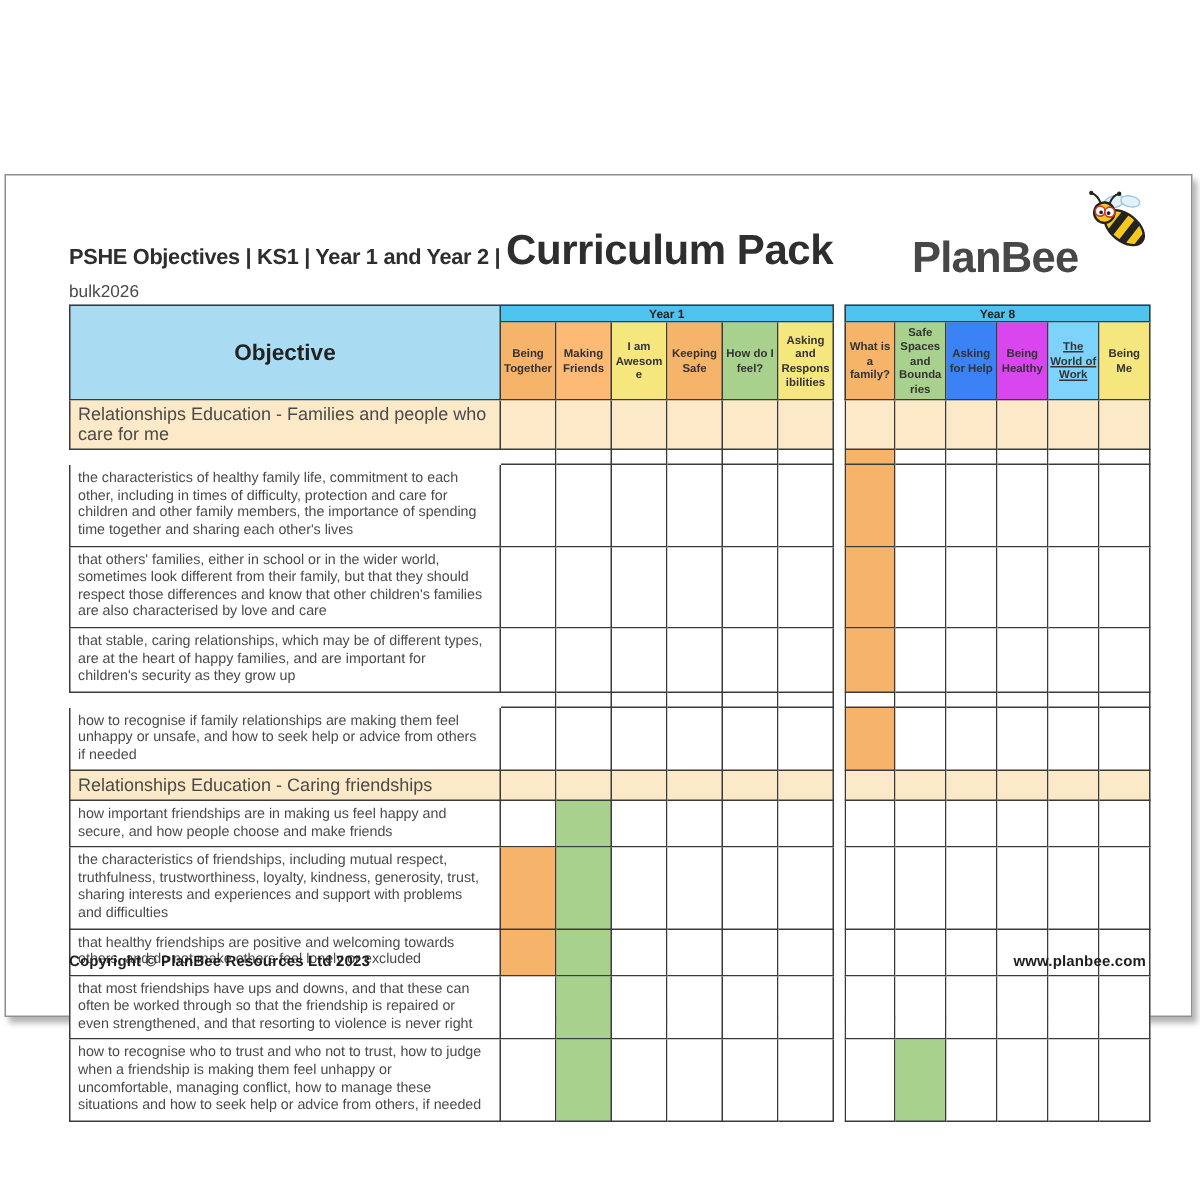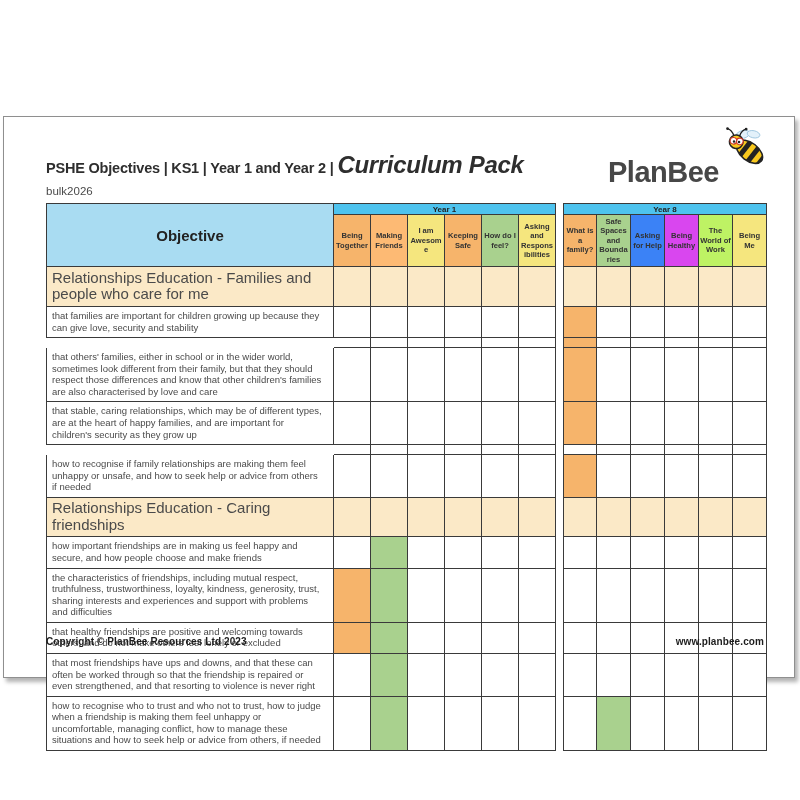--- a/index.html
+++ b/index.html
@@ -8,21 +8,21 @@
     font-family:"Liberation Sans", sans-serif;color:#454545;position:relative;
   }
   .page{
     position:absolute;left:3px;top:116px;width:790px;height:560px;
     background:#fff;border:1.5px solid #8f8f8f;
     box-shadow:3px 4px 4px rgba(0,0,0,0.30);
   }
   .doc-header{position:absolute;left:42px;top:34px;}
   .doc-title{white-space:nowrap;color:#2e2e2e;}
   .title-prefix{font-size:14.5px;font-weight:bold;letter-spacing:-0.2px;}
-  .title-main{font-size:24px;font-weight:bold;letter-spacing:-0.3px;font-style:italic;}
+  .title-main{font-size:28px;font-weight:bold;letter-spacing:-0.3px;}
   .doc-code{font-size:11.5px;color:#4a4a4a;margin-top:6px;}
   .logo{position:absolute;right:36px;top:22px;width:150px;height:50px;}
   .logo-text{
     position:absolute;left:0;bottom:0;font-size:29px;font-weight:bold;
     color:#474747;letter-spacing:-0.5px;
   }
   .bee{position:absolute;right:-12px;top:-14px;width:50px;height:44px;transform:rotate(6deg);}
 
   
   .grid{
@@ -44,21 +44,21 @@
   .band{
     display:flex;align-items:center;justify-content:center;
     font-size:8px;font-weight:bold;color:#222;height:12px;
   }
   .colhead{
     display:flex;align-items:center;justify-content:center;text-align:center;
     font-size:7.6px;font-weight:bold;color:#333;line-height:1.25;
     padding:2px 1px;word-break:break-word;min-height:26px;
   }
   .sect{
-    font-size:15px;color:#4a4a4a;padding:2.5px 5px 3px 5px;line-height:1.1;
+    font-size:12px;color:#4a4a4a;padding:2.5px 5px 3px 5px;line-height:1.1;
   }
   .obj{
     font-size:9.5px;color:#4a4a4a;padding:3px 8px 4px 5px;line-height:1.22;
   }
   .footer{
     position:absolute;left:42px;right:30px;bottom:30px;
     display:flex;justify-content:space-between;align-items:baseline;
   }
   .foot-text{font-size:10px;font-weight:bold;color:#1d1d1d;letter-spacing:0.1px;}
 </style>
@@ -110,50 +110,50 @@
       <div class="c colhead" style="grid-area: 2 / 2; background: rgb(246, 180, 107);">Being Together</div>
       <div class="c colhead" style="grid-area: 2 / 3; background: #fdba74;">Making Friends</div>
       <div class="c colhead" style="grid-area: 2 / 4; background: rgb(245, 230, 126);">I am Awesome</div>
       <div class="c colhead" style="grid-area: 2 / 5; background: rgb(246, 180, 107);">Keeping Safe</div>
       <div class="c colhead" style="grid-area: 2 / 6; background: rgb(169, 209, 142);">How do I feel?</div>
       <div class="c colhead" style="grid-area: 2 / 7; background: rgb(245, 230, 126);">Asking and Responsibilities</div>
       <div class="c colhead bl" style="grid-area: 2 / 9; background: rgb(246, 180, 107);">What is a family?</div>
       <div class="c colhead" style="grid-area: 2 / 10; background: rgb(169, 209, 142);">Safe Spaces and Boundaries</div>
       <div class="c colhead" style="grid-area: 2 / 11; background: #3b82f6;">Asking for Help</div>
       <div class="c colhead" style="grid-area: 2 / 12; background: #d946ef;">Being Healthy</div>
-      <div class="c colhead" style="grid-area: 2 / 13; background: #bef264;">The World of Work</div>
+      <div class="c colhead" style="grid-area: 2 / 13; background: #7dd3fc; text-decoration: underline;">The World of Work</div>
       <div class="c colhead" style="grid-area: 2 / 14; background: rgb(245, 230, 126);">Being Me</div>
       <div class="c sect bl" style="grid-area: 3 / 1; background: rgb(251, 233, 199);">Relationships Education - Families and people who care for me</div>
       <div class="c " style="grid-area: 3 / 2; background: rgb(251, 233, 199);"></div>
       <div class="c " style="grid-area: 3 / 3; background: rgb(251, 233, 199);"></div>
       <div class="c " style="grid-area: 3 / 4; background: rgb(251, 233, 199);"></div>
       <div class="c " style="grid-area: 3 / 5; background: rgb(251, 233, 199);"></div>
       <div class="c " style="grid-area: 3 / 6; background: rgb(251, 233, 199);"></div>
       <div class="c " style="grid-area: 3 / 7; background: rgb(251, 233, 199);"></div>
       <div class="c bl" style="grid-area: 3 / 9; background: rgb(251, 233, 199);"></div>
       <div class="c " style="grid-area: 3 / 10; background: rgb(251, 233, 199);"></div>
       <div class="c " style="grid-area: 3 / 11; background: rgb(251, 233, 199);"></div>
       <div class="c " style="grid-area: 3 / 12; background: rgb(251, 233, 199);"></div>
       <div class="c " style="grid-area: 3 / 13; background: rgb(251, 233, 199);"></div>
       <div class="c " style="grid-area: 3 / 14; background: rgb(251, 233, 199);"></div>
       <div class="c gap" style="grid-area: 3 / 8;"></div>
-      <div class="c obj bl" style="grid-area: 4 / 1;">that families are important for children growing up because they can give love, security and stability</div>
       <div class="c " style="grid-area: 4 / 2; background: rgb(255, 255, 255);"></div>
       <div class="c " style="grid-area: 4 / 3; background: rgb(255, 255, 255);"></div>
       <div class="c " style="grid-area: 4 / 4; background: rgb(255, 255, 255);"></div>
       <div class="c " style="grid-area: 4 / 5; background: rgb(255, 255, 255);"></div>
       <div class="c " style="grid-area: 4 / 6; background: rgb(255, 255, 255);"></div>
       <div class="c " style="grid-area: 4 / 7; background: rgb(255, 255, 255);"></div>
       <div class="c bl" style="grid-area: 4 / 9; background: rgb(246, 180, 107);"></div>
       <div class="c " style="grid-area: 4 / 10; background: rgb(255, 255, 255);"></div>
       <div class="c " style="grid-area: 4 / 11; background: rgb(255, 255, 255);"></div>
       <div class="c " style="grid-area: 4 / 12; background: rgb(255, 255, 255);"></div>
       <div class="c " style="grid-area: 4 / 13; background: rgb(255, 255, 255);"></div>
       <div class="c " style="grid-area: 4 / 14; background: rgb(255, 255, 255);"></div>
       <div class="c gap" style="grid-area: 4 / 8;"></div>
+      <div class="c obj bl" style="grid-area: 5 / 1;">the characteristics of healthy family life, commitment to each other, including in times of difficulty, protection and care for children and other family members, the importance of spending time together and sharing each other's lives</div>
       <div class="c " style="grid-area: 5 / 2; background: rgb(255, 255, 255);"></div>
       <div class="c " style="grid-area: 5 / 3; background: rgb(255, 255, 255);"></div>
       <div class="c " style="grid-area: 5 / 4; background: rgb(255, 255, 255);"></div>
       <div class="c " style="grid-area: 5 / 5; background: rgb(255, 255, 255);"></div>
       <div class="c " style="grid-area: 5 / 6; background: rgb(255, 255, 255);"></div>
       <div class="c " style="grid-area: 5 / 7; background: rgb(255, 255, 255);"></div>
       <div class="c bl" style="grid-area: 5 / 9; background: rgb(246, 180, 107);"></div>
       <div class="c " style="grid-area: 5 / 10; background: rgb(255, 255, 255);"></div>
       <div class="c " style="grid-area: 5 / 11; background: rgb(255, 255, 255);"></div>
       <div class="c " style="grid-area: 5 / 12; background: rgb(255, 255, 255);"></div>

